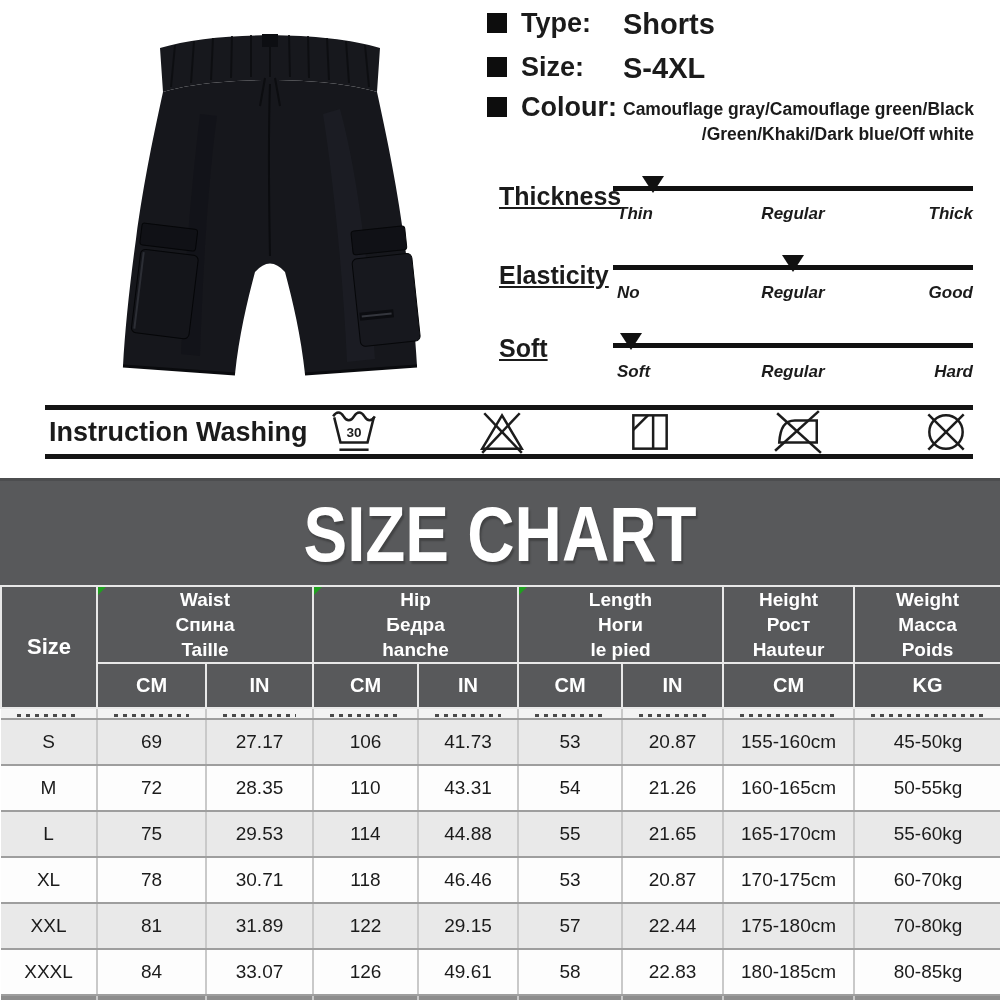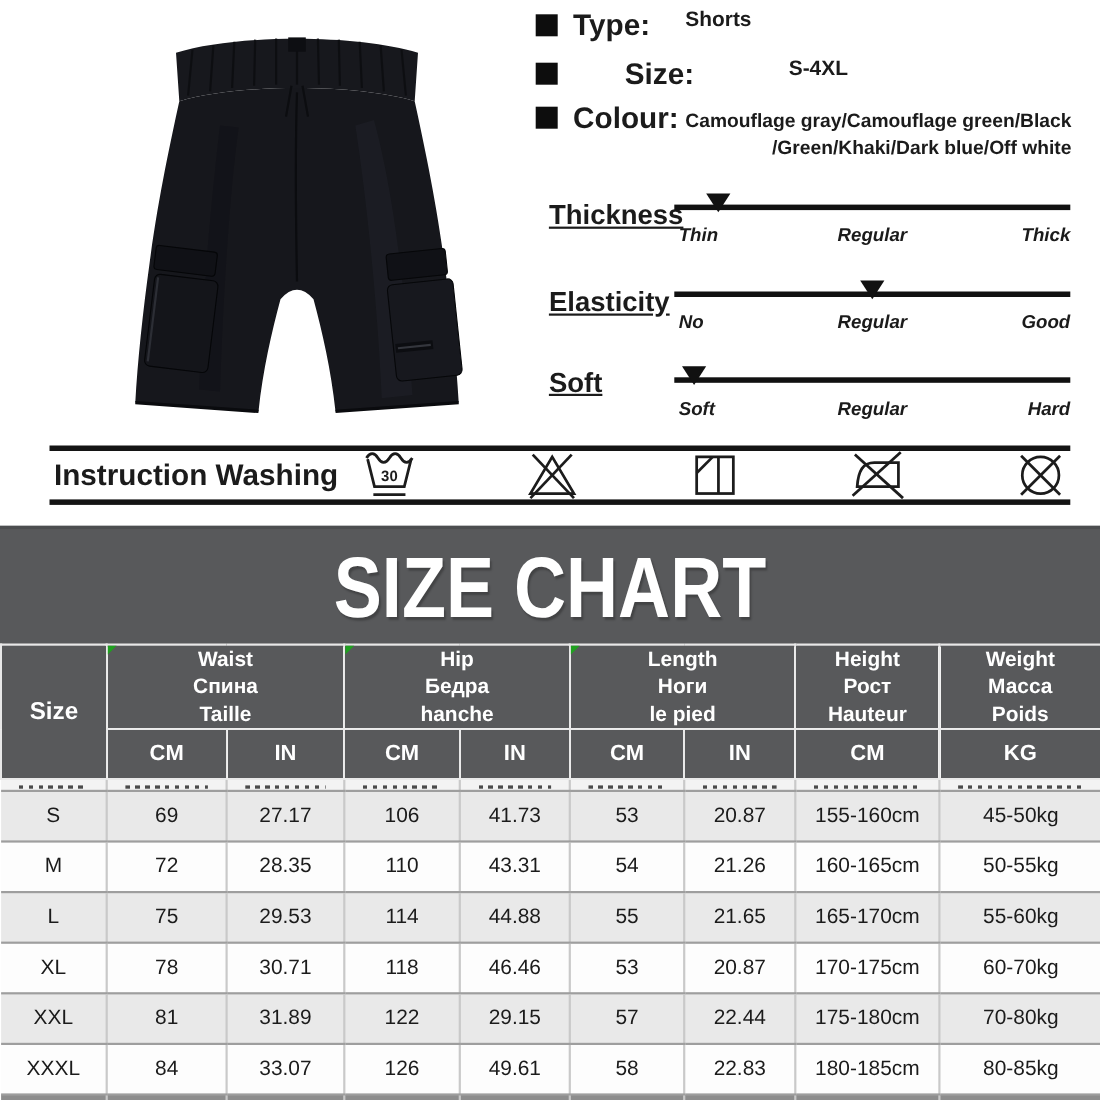--- a/index.html
+++ b/index.html
@@ -6,21 +6,21 @@
   #stage{position:relative;width:1000px;height:1000px;background:#fff;overflow:hidden;
          font-family:"Liberation Sans",sans-serif;color:#1b1b1b;}
 
   
   #shorts-svg{position:absolute;left:105px;top:14px;}
 
   
   .spec{position:absolute;left:487px;display:flex;align-items:flex-start;}
   .bullet{width:20px;height:20px;background:#0d0d0d;margin-top:5px;flex:0 0 auto;}
   .spec-label{font-size:27px;font-weight:700;margin-left:14px;width:92px;}
-  .spec-value{font-size:19px;font-weight:600;margin-left:10px;white-space:nowrap;}
+  .spec-value{font-size:29px;font-weight:600;margin-left:10px;white-space:nowrap;}
   .spec-colour-value{font-size:17.5px;font-weight:700;margin-left:10px;line-height:25px;margin-top:5px;text-align:right;}
 
   
   .slider-label{position:absolute;left:499px;font-size:25px;font-weight:600;text-decoration:underline;}
   .bar-wrap{position:absolute;left:613px;width:360px;height:22px;}
   .bar{position:absolute;left:0;top:9px;width:100%;height:5px;background:#111;}
   .marker{position:absolute;top:-1px;width:0;height:0;transform:translateX(-50%);
           border-left:11px solid transparent;border-right:11px solid transparent;
           border-top:17px solid #111;}
   .scale-labels{position:absolute;left:613px;width:360px;height:20px;font-size:17px;font-style:italic;font-weight:600;}
@@ -114,21 +114,21 @@
     </g>
 
     <path d="M18,352 L130,360 M200,360 L312,352" stroke="#0a0b0e" stroke-width="3" fill="none"></path>
   </svg>
 
   <div class="spec" style="top:8px;">
     <span class="bullet"></span>
     <span class="spec-label">Type:</span>
     <span class="spec-value">Shorts</span>
   </div>
-  <div class="spec" style="top:52px;gap:47px;">
+  <div class="spec" style="top:52px;">
     <span class="bullet"></span>
     <span class="spec-label">Size:</span>
     <span class="spec-value">S-4XL</span>
   </div>
   <div class="spec" style="top:92px;">
     <span class="bullet"></span>
     <span class="spec-label">Colour:</span>
     <span class="spec-colour-value">
       <div>Camouflage gray/Camouflage green/Black</div>
       <div>/Green/Khaki/Dark blue/Off white</div>

